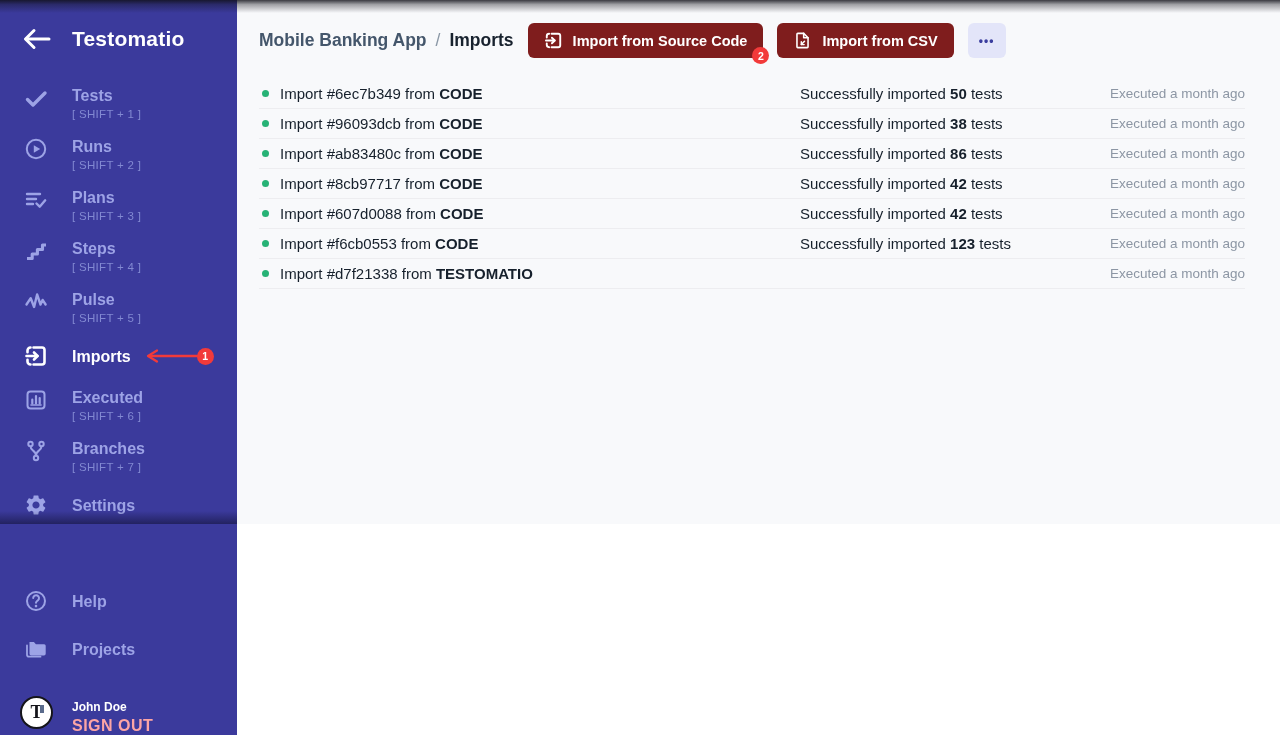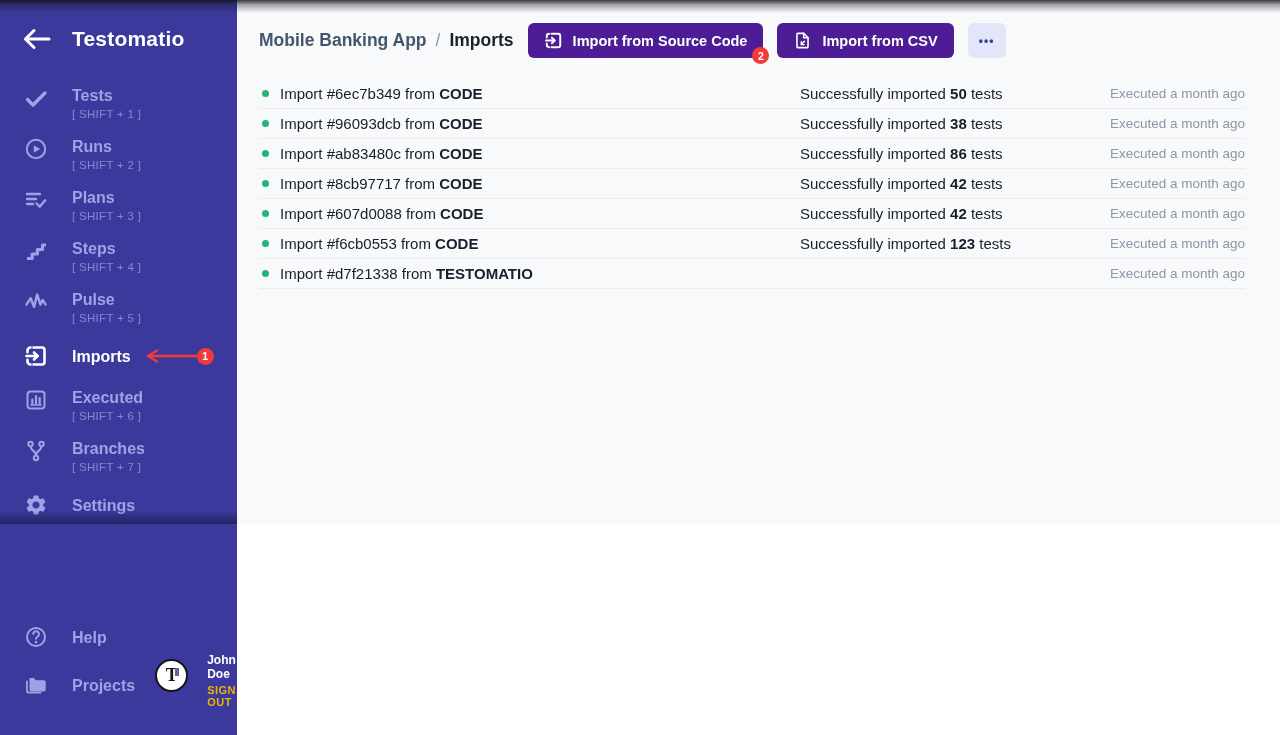--- a/index.html
+++ b/index.html
@@ -27,41 +27,41 @@
   .nav-icon svg { width:24px; height:24px; display:block; }
   .nav-text { margin-left:24px; display:flex; flex-direction:column; }
   .nav-label { font-size:16px; font-weight:bold; color:#9da3e6; line-height:19px; }
   .nav-shortcut { font-size:11.5px; color:#8289d2; margin-top:3px; letter-spacing:.3px; }
   .nav-item.active .nav-icon, .nav-item.active .nav-label { color:#ffffff; }
   .annotation { display:flex; align-items:center; margin-left:12px; }
   .annotation svg { display:block; }
   .annotation-badge { width:17px; height:17px; border-radius:50%; background:#f23a3a; color:#fff;
     font-size:10.5px; font-weight:bold; display:flex; align-items:center; justify-content:center; margin-left:-4px; }
 
-  .sidebar-bottom { margin-top:auto; display:flex; flex-direction:row; padding-bottom:14px; }
+  .sidebar-bottom { margin-top:auto; display:flex; flex-direction:column; }
   .side-link { display:flex; align-items:center; padding-left:24px; margin-bottom:24px; cursor:pointer; }
   .side-link .nav-text { margin-left:24px; }
   .user-row { display:flex; align-items:center; padding-left:20px; margin-top:4px; }
   .avatar { width:33px; height:33px; border-radius:50%; background:#fff; border:2.5px solid #15151a;
     display:flex; align-items:center; justify-content:center; position:relative; flex:none; }
   .avatar-t { font-size:18px; font-weight:bold; color:#15151a; line-height:1; font-family:"Liberation Serif", serif; }
   .avatar-mark { position:absolute; right:7px; top:7px; width:4px; height:8px; background:#5a6b8c; }
   .user-info { margin-left:19px; display:flex; flex-direction:column; }
   .user-name { color:#fff; font-size:12px; font-weight:bold;margin-top:11px; }
-  .sign-out { color:#eab308; font-size:11px; font-weight:bold; margin-top:3px; letter-spacing:.5px; cursor:pointer; }
+  .sign-out { color:#fca5a5; font-size:16px; font-weight:bold; margin-top:3px; letter-spacing:.5px; cursor:pointer; }
 
   
   .main { flex:1; display:flex; flex-direction:column; padding:0 35px 0 22px; }
   .header { display:flex; align-items:center; margin-top:23px; }
   .breadcrumb { font-size:17.5px; font-weight:bold; display:flex; align-items:baseline; }
   .crumb-project { color:#44566b; cursor:pointer; }
   .crumb-sep { color:#8a97a5; font-weight:normal; margin:0 9px; }
   .crumb-page { color:#18222e; }
   .actions { display:flex; align-items:center; }
-  .btn { position:relative; display:flex; align-items:center; height:35px; background:#4c1d95; border:none;
+  .btn { position:relative; display:flex; align-items:center; height:35px; background:#7f1d1d; border:none;
     border-radius:6px; color:#fff; font-family:"Liberation Sans", sans-serif; font-size:14.5px; font-weight:bold;
     padding:0 16px; cursor:pointer; margin-left:14px; }
   .btn .btn-icon { width:19px; height:19px; margin-right:10px; }
   .btn .btn-icon svg { width:19px; height:19px; display:block; }
   .btn-badge { position:absolute; right:-6px; bottom:-6px; width:17px; height:17px; border-radius:50%;
     background:#f23a3a; color:#fff; font-size:10.5px; font-weight:bold; display:flex; align-items:center; justify-content:center; }
   .btn-more { height:35px; width:38px; background:#e3e5f9; color:#3a3d9e; border:none; border-radius:6px;
     font-size:12px; font-weight:bold; letter-spacing:1px; cursor:pointer; margin-left:14px; display:flex; align-items:center; justify-content:center; }
 
   .import-list { margin-top:21px; display:flex; flex-direction:column; }

